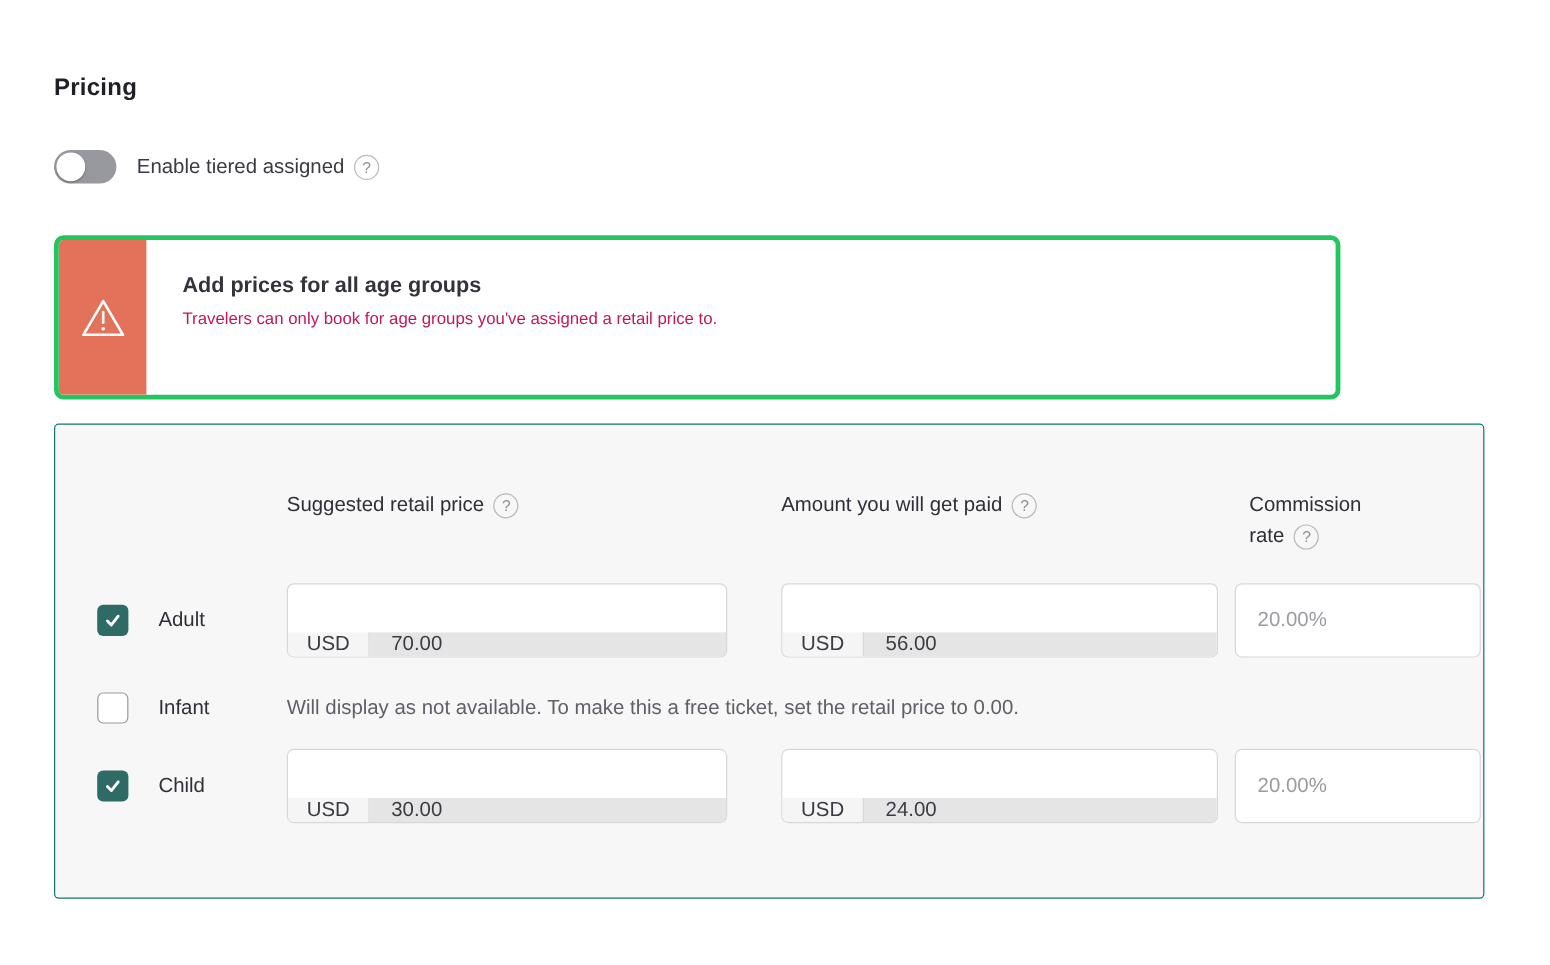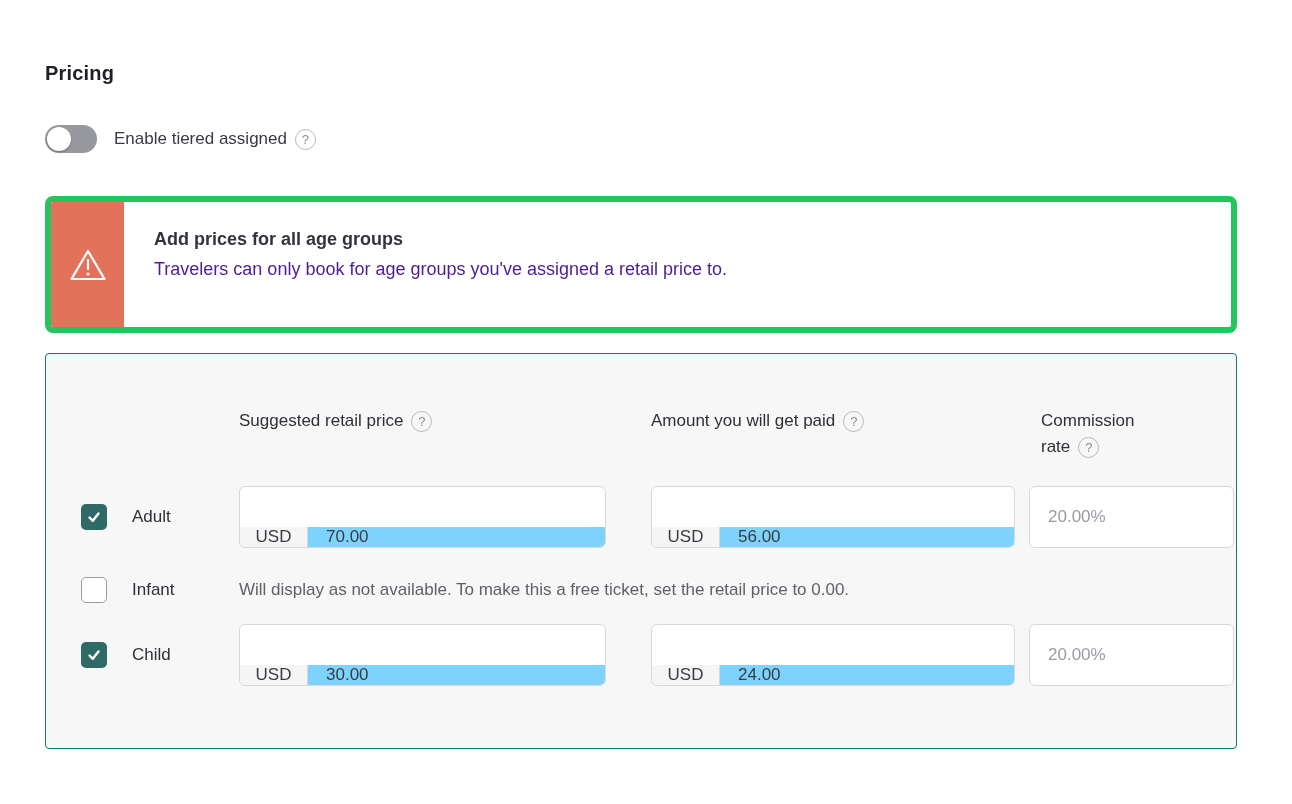--- a/index.html
+++ b/index.html
@@ -62,23 +62,23 @@
     color: #8d8d93;
     margin-left: 8px;
     vertical-align: middle;
     flex: none;
     cursor: pointer;
     background: transparent;
   }
   
   .alert {
     margin-top: 43px;
-    width: 1192px;
+    width: 1072px;
     height: 137px;
-    border: 6px solid #22c55e;
+    border: 4px solid #22c55e;
     border-radius: 8px;
     background: #ffffff;
     display: flex;
     overflow: hidden;
   }
   .alert-icon-panel {
     width: 73px;
     flex: none;
     background: #e2735a;
     display: flex;
@@ -88,22 +88,22 @@
   .alert-content {
     padding: 27px 30px;
   }
   .alert-title {
     font-size: 18px;
     font-weight: 700;
     color: #33333b;
   }
   .alert-body {
     margin-top: 9px;
-    font-size: 18px;
-    color: #4c1d95;
+    font-size: 14px;
+    color: #be185d;
   }
   
   .card {
     margin-top: 20px;
     width: 1192px;
     height: 396px;
     background: #f7f7f7;
     border: 1px solid #0f766e;
     border-radius: 4px;
     padding: 54px 34px 0 35px;
@@ -164,21 +164,21 @@
     color: #3b3b43;
   }
   .price-input {
     flex: 1;
     border: none;
     outline: none;
     padding: 0 0 0 18px;
     font-size: 17px;
     font-family: "Liberation Sans", sans-serif;
     color: #3b3b43;
-    background: #7dd3fc;
+    background: #e5e5e5;
     min-width: 0;
   }
   .commission-input {
     width: 205px;
     height: 62px;
     border: 1px solid #d8d8da;
     border-radius: 6px;
     background: #ffffff;
     padding-left: 18px;
     font-size: 17px;

